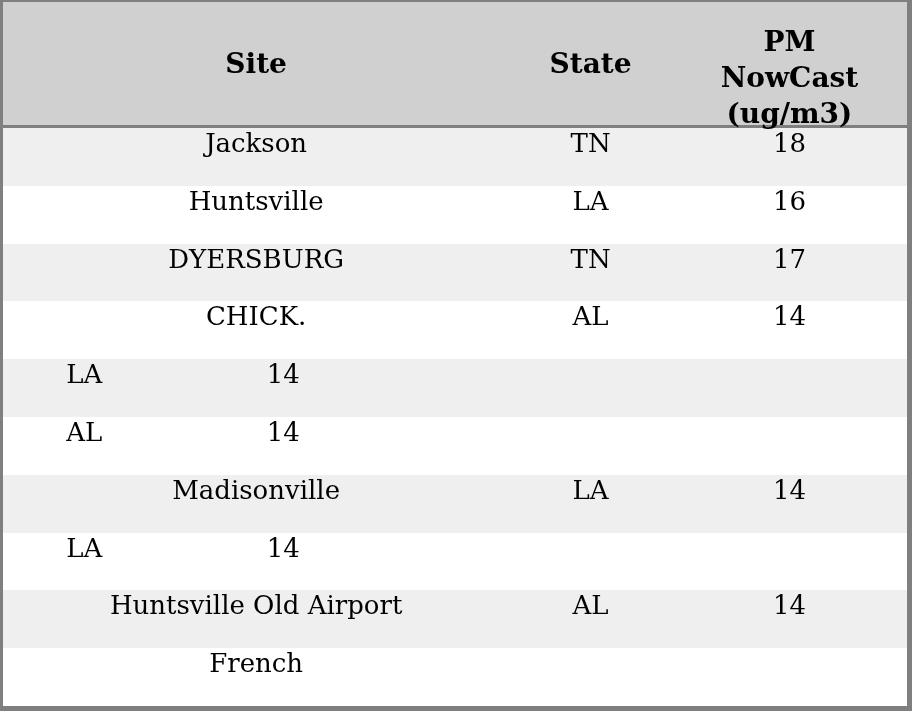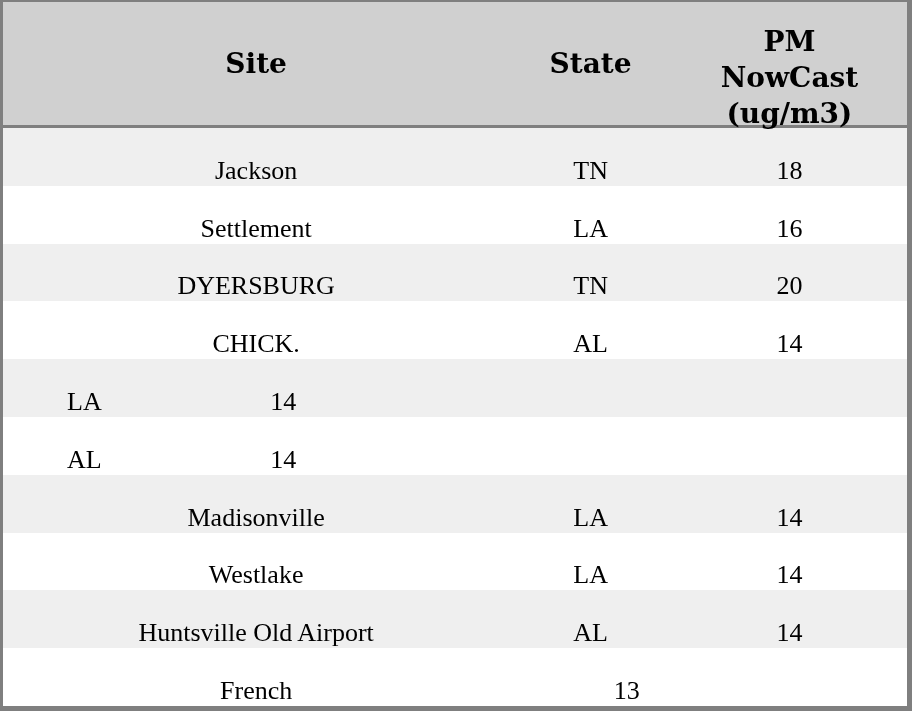--- a/index.html
+++ b/index.html
@@ -27,23 +27,22 @@
   .header-row {
     height: 126px;
     background: #d0d0d0;
     border-bottom: 3px solid #7f7f7f;
     font-weight: bold;
     font-size: 28px;
     align-items: center;
   }
   .data-row {
     height: 57.8px;
-    align-items: flex-end;
+    align-items: flex-start;
     font-size: 26px;
-    font-family: Liberation Serif, serif;
   }
   .data-row:nth-child(odd) { background: #efefef; }
   .data-row:nth-child(even) { background: #ffffff; }
   .cell {
     text-align: center;
     box-sizing: border-box;
   }
   .col-site  { width: 56%; }
   .col-state { width: 18%; }
   .col-pm    { width: 26%; }
@@ -65,29 +64,29 @@
 (ug/m3)</div>
   </div>
   <div>
   <div class="row data-row">
     <div class="cell col-site">Jackson</div>
     <div class="cell col-state">TN</div>
     <div class="cell col-pm">18</div>
   </div>
 
   <div class="row data-row">
-    <div class="cell col-site">Settlement</div>
+    <div class="cell col-site">Huntsville</div>
     <div class="cell col-state">LA</div>
     <div class="cell col-pm">16</div>
   </div>
 
   <div class="row data-row">
     <div class="cell col-site">DYERSBURG</div>
     <div class="cell col-state">TN</div>
-    <div class="cell col-pm">20</div>
+    <div class="cell col-pm">17</div>
   </div>
 
   <div class="row data-row">
     <div class="cell col-site">CHICK.</div>
     <div class="cell col-state">AL</div>
     <div class="cell col-pm">14</div>
   </div>
 
   <div class="row data-row">
     <div class="cell col-state">LA</div>
@@ -99,29 +98,27 @@
     <div class="cell col-pm">14</div>
   </div>
 
   <div class="row data-row">
     <div class="cell col-site">Madisonville</div>
     <div class="cell col-state">LA</div>
     <div class="cell col-pm">14</div>
   </div>
 
   <div class="row data-row">
-    <div class="cell col-site">Westlake</div>
     <div class="cell col-state">LA</div>
     <div class="cell col-pm">14</div>
   </div>
 
   <div class="row data-row">
     <div class="cell col-site">Huntsville Old Airport</div>
     <div class="cell col-state">AL</div>
     <div class="cell col-pm">14</div>
   </div>
 
   <div class="row data-row">
     <div class="cell col-site">French</div>
-    <div class="cell col-pm">13</div>
   </div>
 </div>
 </div>
 
 </body></html>

